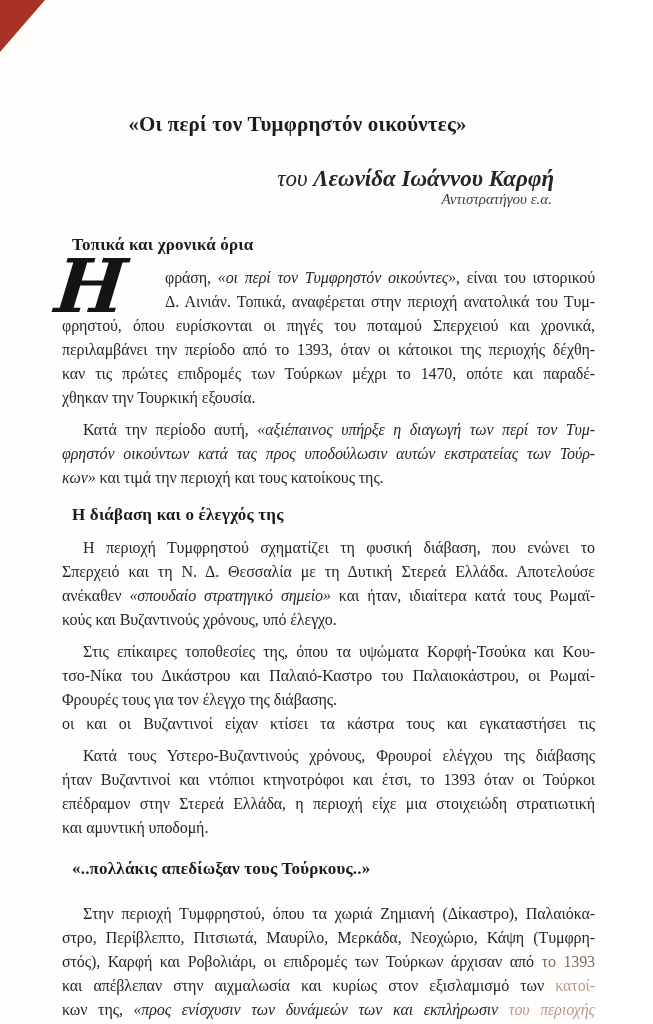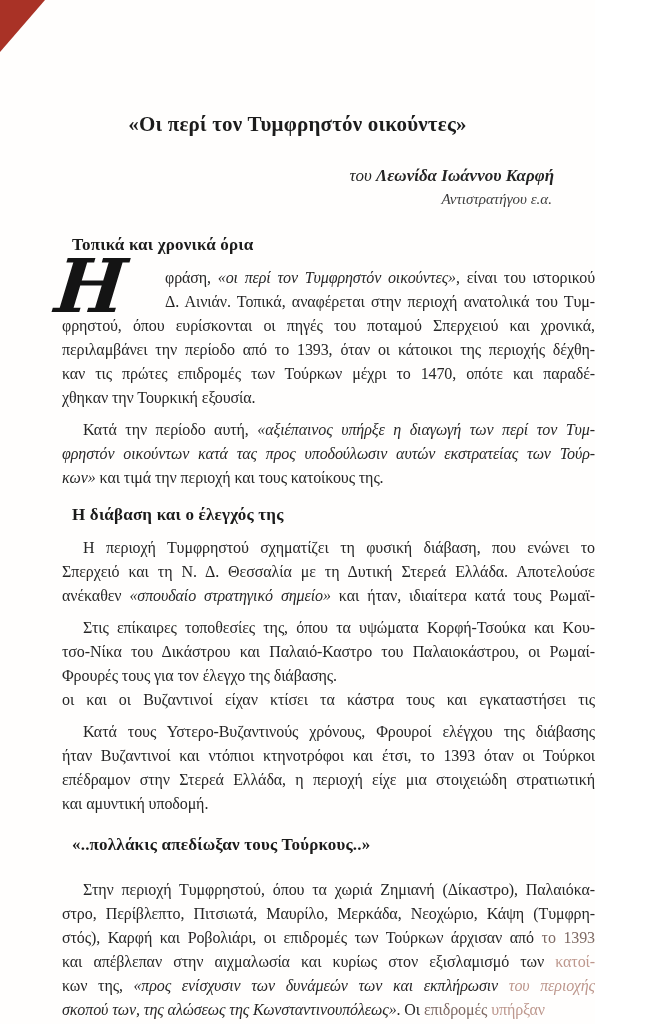--- a/index.html
+++ b/index.html
@@ -16,21 +16,21 @@
     border-top:52px solid #a93226; border-right:45px solid transparent;
   }
 
   .title {
     position:absolute; top:112px; left:0; width:100%;
     text-align:center; font-weight:bold; font-size:21px; color:#1c1c1c;
     letter-spacing:0.2px;
   }
   .byline {
     position:absolute; top:166px; right:41px;
-    font-style:italic; font-size:17px; color:#252525; text-align:right;
+    font-style:italic; font-size:23px; color:#252525; text-align:right;
   }
   .byline .name { font-weight:bold; }
   .byline2 {
     position:absolute; top:191px; right:43px;
     font-style:italic; font-size:15px; color:#3d3d3d; text-align:right;
   }
 
   .content { position:absolute; top:232px; left:54px; width:549px; }
 
   .sec { position:relative; }
@@ -92,20 +92,21 @@
           <div class="line"><span class="i">φρηστόν οικούντων κατά τας προς υποδούλωσιν αυτών εκστρατείας των Τούρ-</span></div>
           <div class="line end"><span class="i">κων»</span><span> και τιμά την περιοχή και τους κατοίκους της.</span></div>
         </div>
       </section>
       <section class="sec sec1">
         <div class="heading">Η διάβαση και ο έλεγχός της</div>
         <div class="para p0">
           <div class="line"><span>Η περιοχή Τυμφρηστού σχηματίζει τη φυσική διάβαση, που ενώνει το</span></div>
           <div class="line"><span>Σπερχειό και τη Ν. Δ. Θεσσαλία με τη Δυτική Στερεά Ελλάδα. Αποτελούσε</span></div>
           <div class="line"><span>ανέκαθεν </span><span class="i">«σπουδαίο στρατηγικό σημείο»</span><span> και ήταν, ιδιαίτερα κατά τους Ρωμαϊ-</span></div>
+          <div class="line end"><span>κούς και Βυζαντινούς χρόνους, υπό έλεγχο.</span></div>
         </div>
         <div class="para p1">
           <div class="line"><span>Στις επίκαιρες τοποθεσίες της, όπου τα υψώματα Κορφή-Τσούκα και Κου-</span></div>
           <div class="line"><span>τσο-Νίκα του Δικάστρου και Παλαιό-Καστρο του Παλαιοκάστρου, οι Ρωμαί-</span></div>
           <div class="line end"><span>Φρουρές τους για τον έλεγχο της διάβασης.</span></div>
           <div class="line"><span>οι και οι Βυζαντινοί είχαν κτίσει τα κάστρα τους και εγκαταστήσει τις</span></div>
         </div>
         <div class="para p2">
           <div class="line"><span>Κατά τους Υστερο-Βυζαντινούς χρόνους, Φρουροί ελέγχου της διάβασης</span></div>
           <div class="line"><span>ήταν Βυζαντινοί και ντόπιοι κτηνοτρόφοι και έτσι, το 1393 όταν οι Τούρκοι</span></div>

